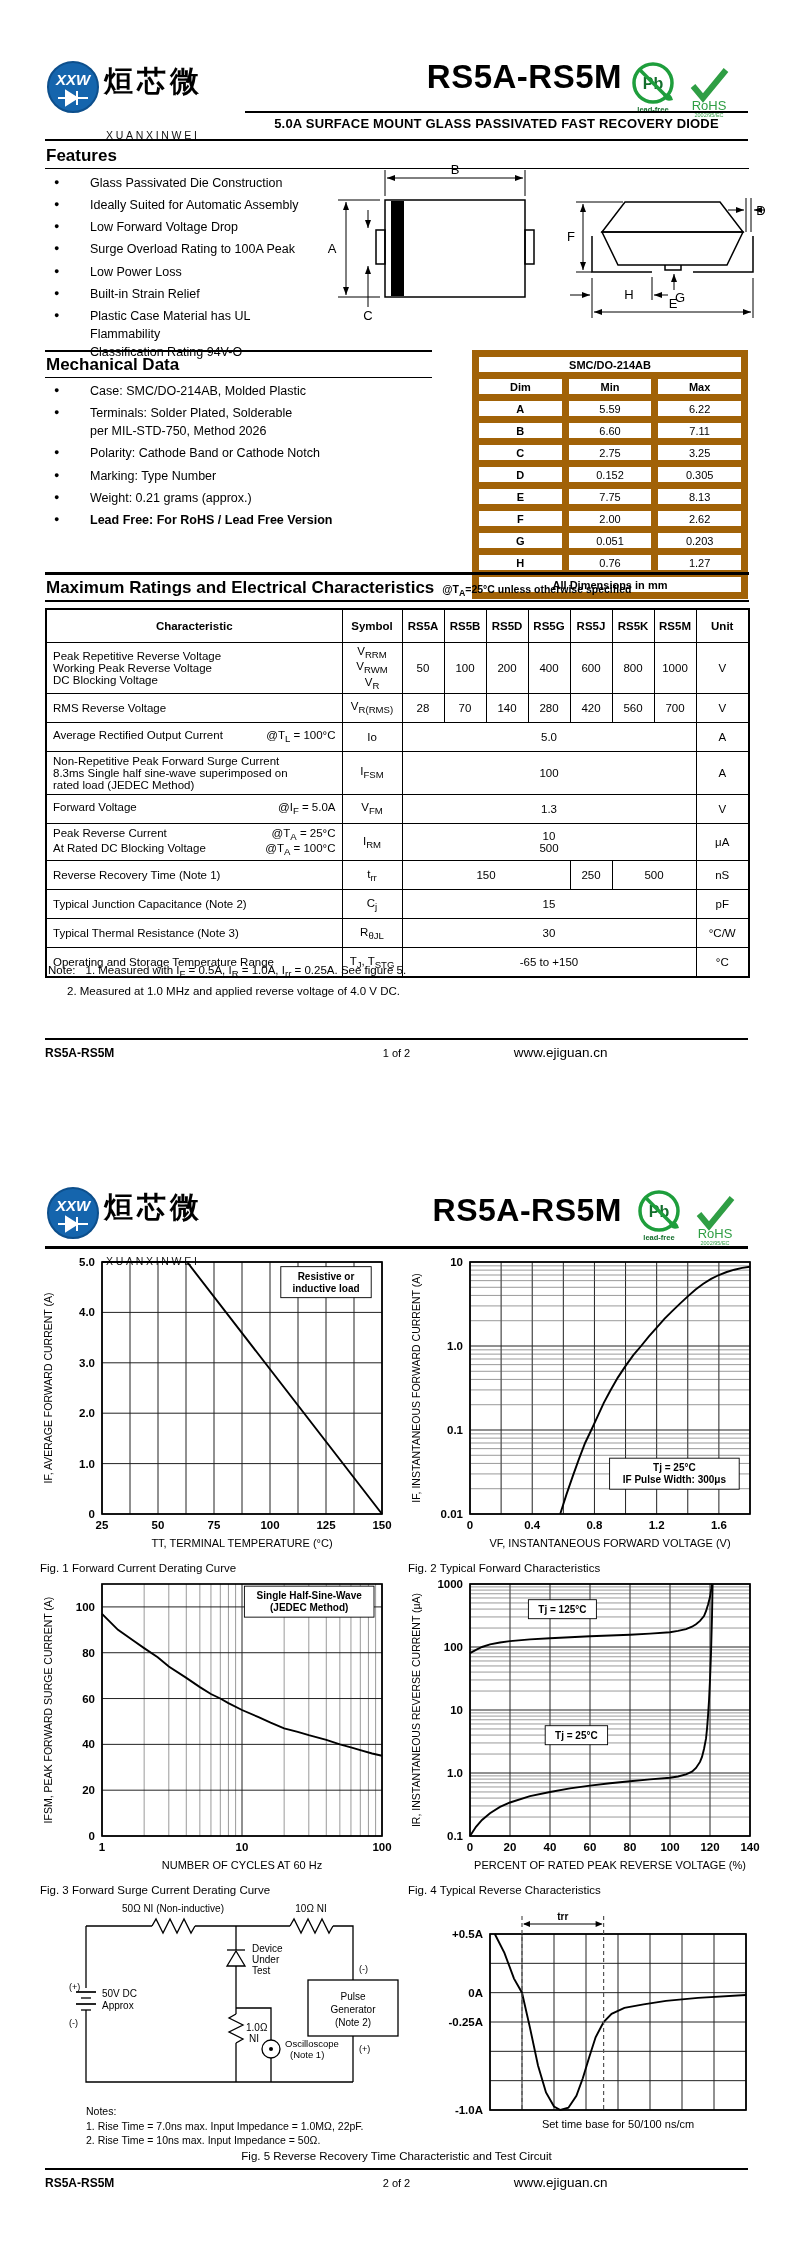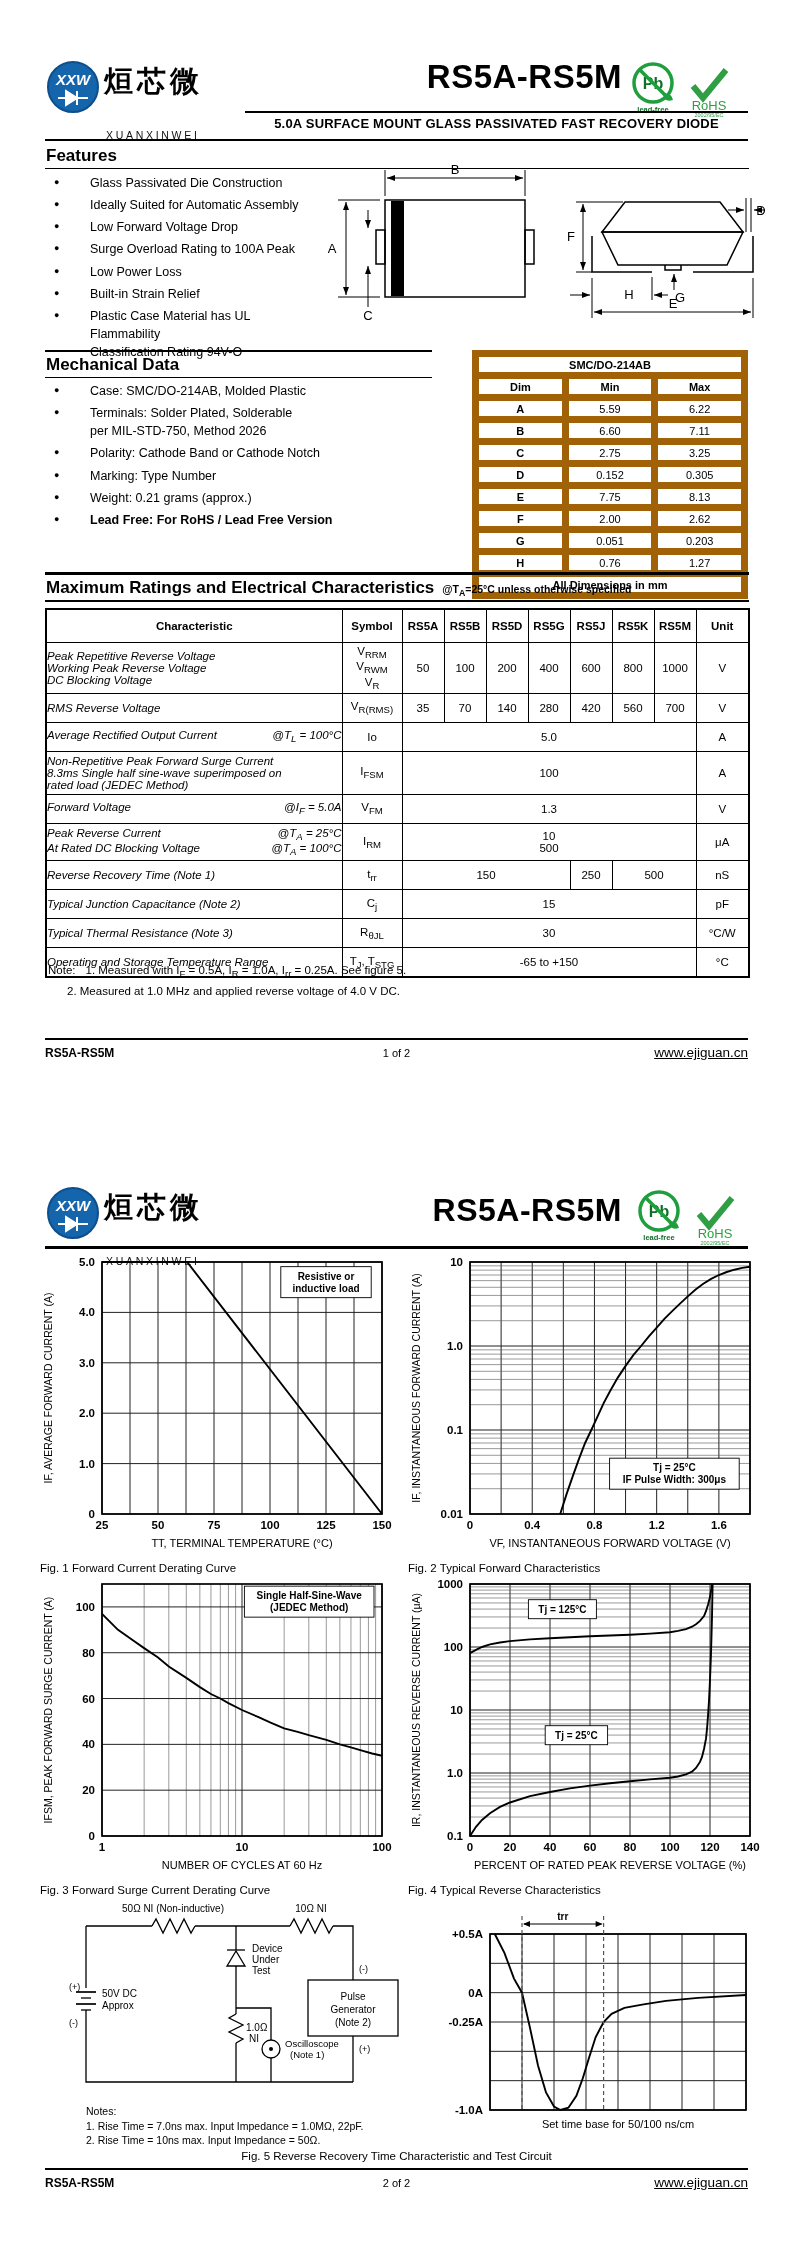--- a/index.html
+++ b/index.html
@@ -17,30 +17,30 @@
   .blist{position:absolute;font-size:12.5px;line-height:1.45;}
   .bitem{display:flex;margin-bottom:4px;}
   .bullet{width:36px;padding-left:9px;font-size:9px;line-height:17px;flex:none;}
   .bold{font-weight:bold;}
   .dims{border-collapse:collapse;width:276px;font-size:11px;table-layout:fixed;border:2px solid #000;}
   .dims td{border:7px solid #a16207;text-align:center;padding:1.5px 2px;}
   .dims .tt,.dims .th{font-weight:bold;}
   .ratings{border-collapse:collapse;width:703px;font-size:11.5px;table-layout:fixed;border:2px solid #000;}
   .ratings td{border:1px solid #000;padding:2px 3px;text-align:center;vertical-align:middle;height:22px;}
   .ratings .hc{font-weight:bold;height:28px;}
-  .ratings .charc{text-align:center;padding:3px 0;font-style:italic;}
+  .ratings .charc{text-align:center;padding:3px 6px;}
   .cl{display:flex;justify-content:space-between;}
   .notesblk{position:absolute;font-size:11.5px;line-height:16.5px;}
   .notesblk .np{margin-right:10px;}
   .notesblk .nline{margin-left:19px;}
   .foot{position:absolute;width:703px;border-top:2px solid #000;padding-top:5px;
         display:flex;align-items:baseline;font-size:11.5px;}
   .foot .fl{font-weight:bold;font-size:12px;flex:1;}
   .foot .fc{flex:1;text-align:center;font-size:11px;}
-  .foot .fr{flex:1;text-align:right;font-size:13.5px;text-decoration:underline;}
+  .foot .fr{flex:1;font-size:13.5px;}
   .fig{position:absolute;}
   .fig .cap{text-align:left;font-size:11.5px;margin-top:2px;}
   svg text{font-family:"Liberation Sans",sans-serif;}
   .fig5cap{position:absolute;width:703px;text-align:center;font-size:11.5px;}
   .circnotes{position:absolute;font-size:10.5px;line-height:14.5px;}
 </style>
 </head>
 <body>
 
 <div class="sheet">
@@ -299,21 +299,21 @@
             <td colspan="1">1000</td>
             <td>V</td>
           </tr>
           <tr>
             <td class="charc">
               <div class="cl">
                 <span>RMS Reverse Voltage</span>
               </div>
             </td>
             <td>V<sub>R(RMS)</sub></td>
-            <td colspan="1">35</td>
+            <td colspan="1">28</td>
             <td colspan="1">70</td>
             <td colspan="1">140</td>
             <td colspan="1">280</td>
             <td colspan="1">420</td>
             <td colspan="1">560</td>
             <td colspan="1">700</td>
             <td>V</td>
           </tr>
           <tr>
             <td class="charc">

